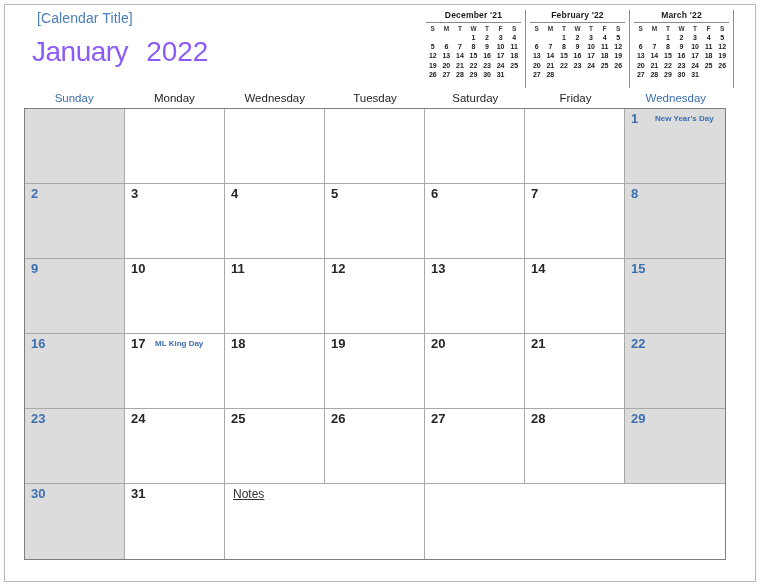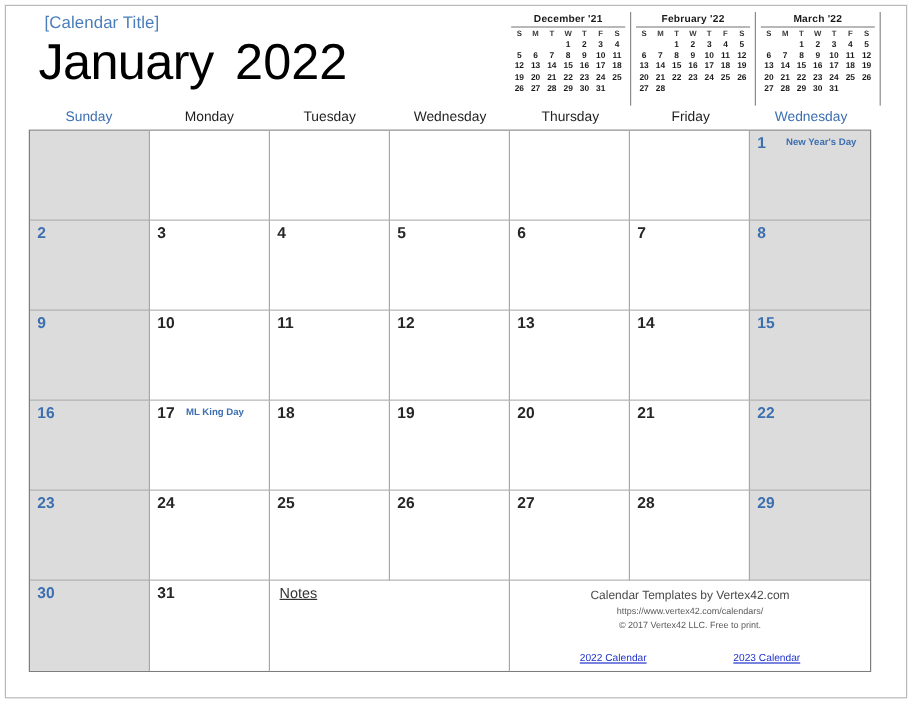--- a/index.html
+++ b/index.html
@@ -43,23 +43,23 @@
   #calendar-title {
     font-size: 14px;
     color: #4a7ebb;
     letter-spacing: 0.1px;
     line-height: 16px;
     padding-left: 13px;
   }
   #month-year {
     margin-top: 2px;
     padding-left: 8px;
-    font-size: 42px;
+    font-size: 28px;
     line-height: 48px;
-    color: #000000;
+    color: #8b5cf6;
     white-space: nowrap;
   }
   #month-year .mname { letter-spacing: -0.5px; }
   #month-year .yr { margin-left: 18px; }
 
   
   #mini-wrap {
     position: absolute;
     left: 422px;
     top: 10px;
@@ -435,23 +435,23 @@
               <td></td>
             </tr>
           </tbody>
         </table>
       </div>
     </div>
 
   <div id="dow-row">
       <div class="dow weekend">Sunday</div>
       <div class="dow">Monday</div>
+      <div class="dow">Wednesday</div>
       <div class="dow">Tuesday</div>
-      <div class="dow">Wednesday</div>
-      <div class="dow">Thursday</div>
+      <div class="dow">Saturday</div>
       <div class="dow">Friday</div>
       <div class="dow weekend">Wednesday</div>
     </div>
 
   <div id="grid">
       <div class="cell shaded" style="grid-area: 1 / 1;"></div>
       <div class="cell" style="grid-area: 1 / 2;"></div>
       <div class="cell" style="grid-area: 1 / 3;"></div>
       <div class="cell" style="grid-area: 1 / 4;"></div>
       <div class="cell" style="grid-area: 1 / 5;"></div>
@@ -547,26 +547,15 @@
       </div>
       <div class="cell shaded row5" style="grid-area: 6 / 1;">
         <div class="daynum weekend">30</div>
       </div>
       <div class="cell row5" style="grid-area: 6 / 2;">
         <div class="daynum">31</div>
       </div>
       <div class="cell row5" style="grid-area: 6 / 3 / auto / span 2;">
         <div class="notes-label">Notes</div>
       </div>
-      <div id="footer-block" class="cell row5 col6" style="grid-area: 6 / 5 / auto / span 3;">
-        <div id="footer-credits">
-          <div class="credit-1">Calendar Templates by Vertex42.com</div>
-          <div class="credit-2">https://www.vertex42.com/calendars/</div>
-          <div class="credit-3">© 2017 Vertex42 LLC. Free to print.</div>
-        </div>
-        <div id="footer-links">
-          <span class="flink">2022 Calendar</span>
-          <span class="flink">2023 Calendar</span>
-        </div>
-      </div>
     </div>
 
 </div>
 
 </body></html>

